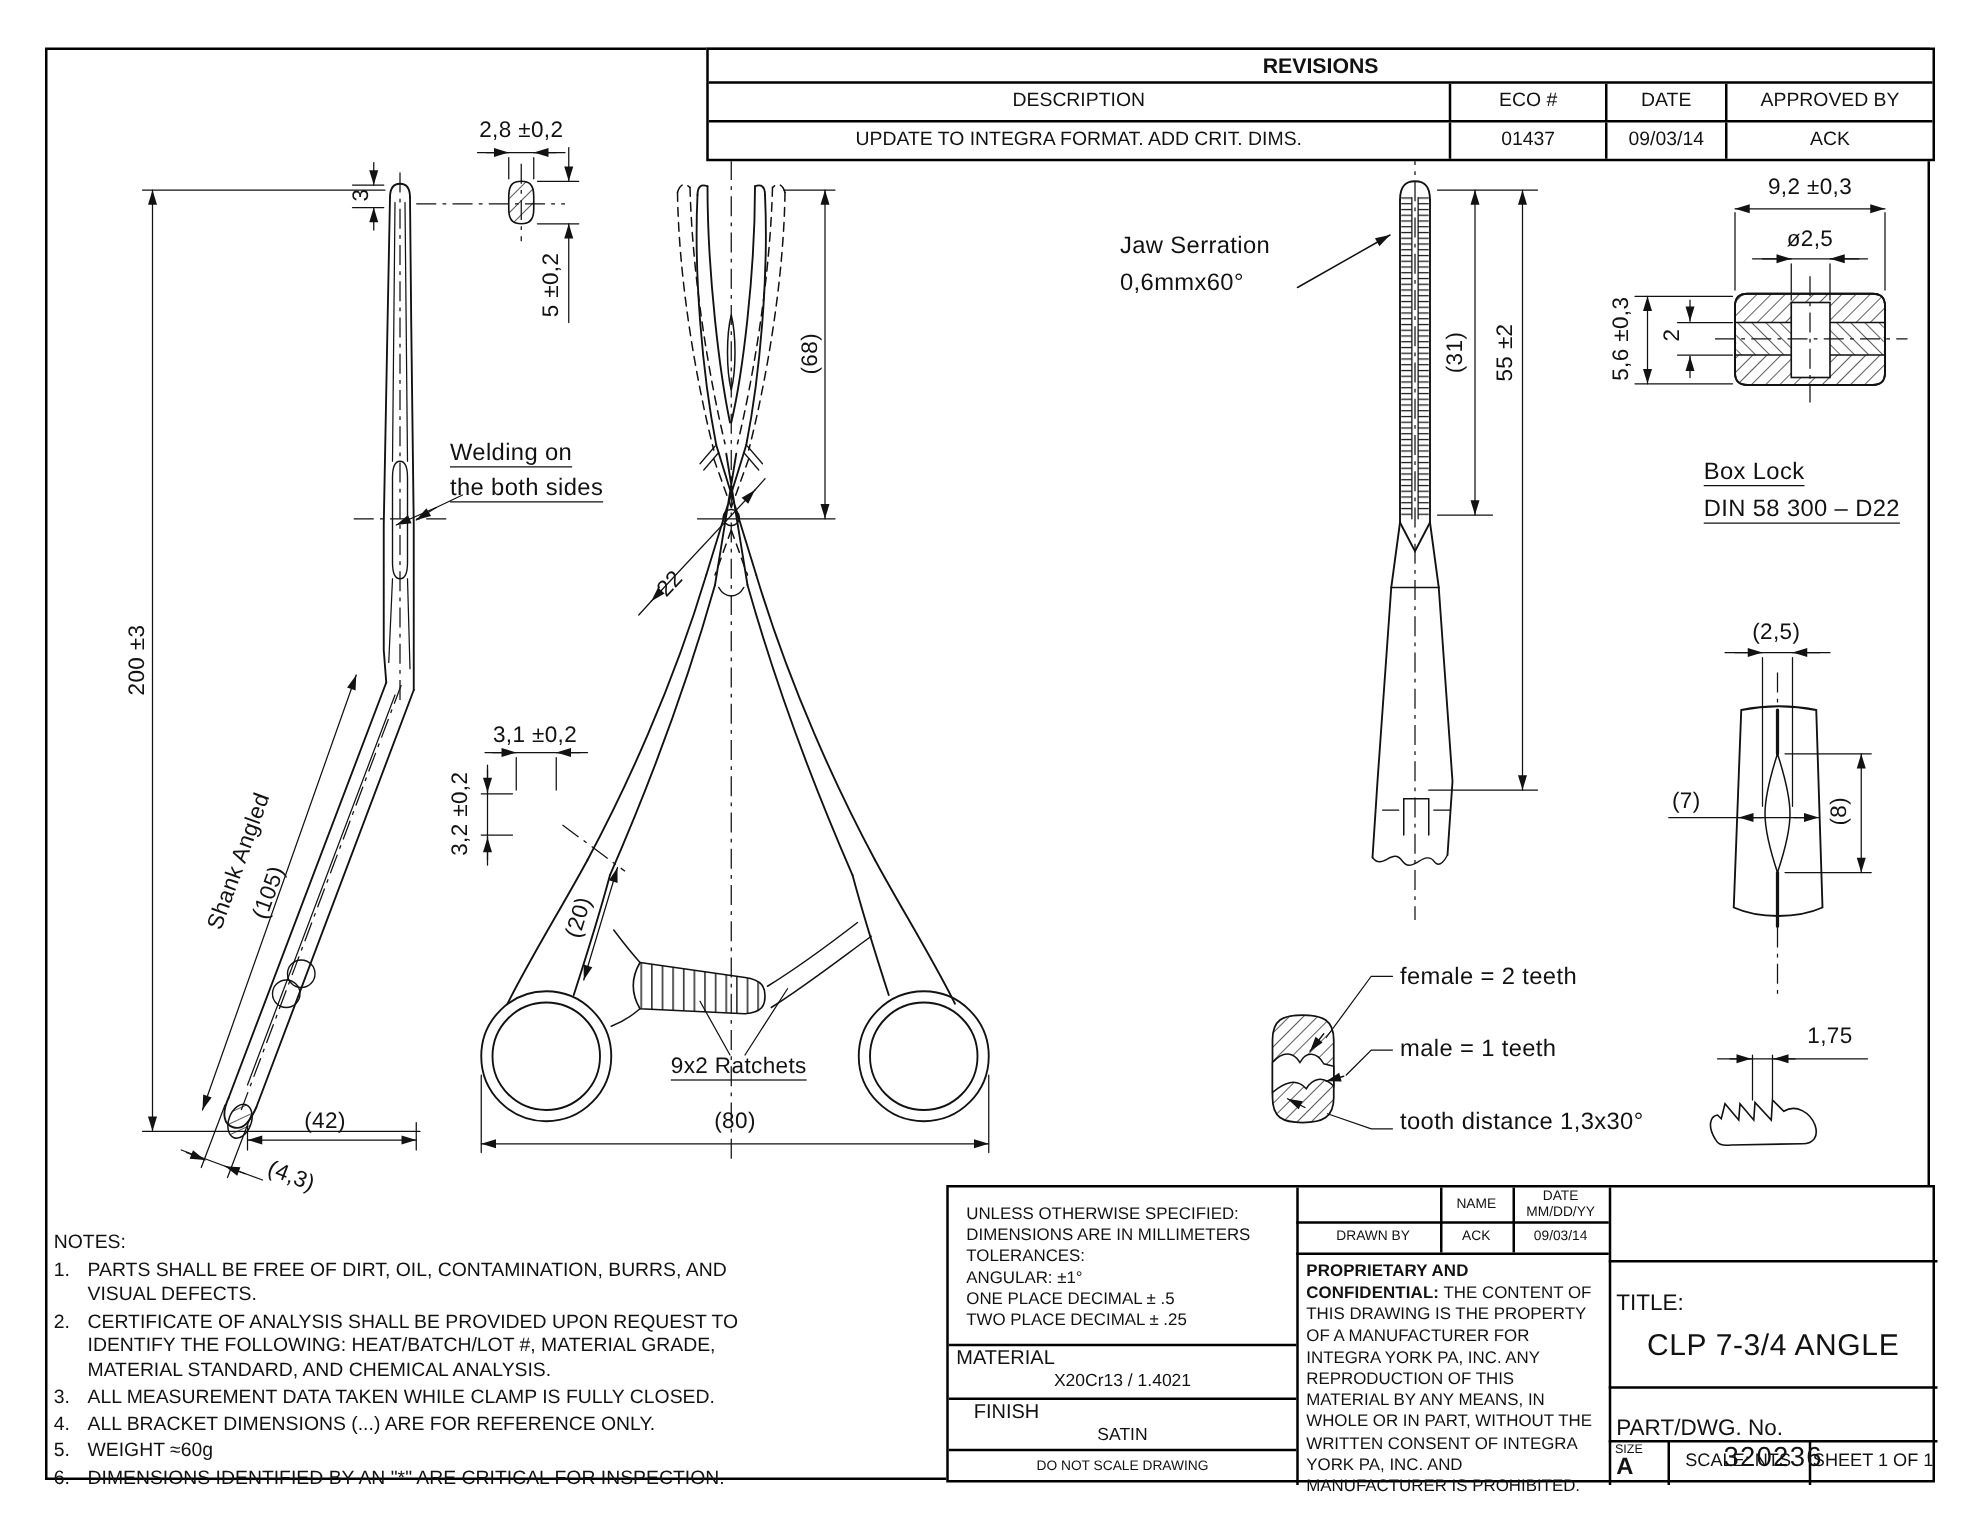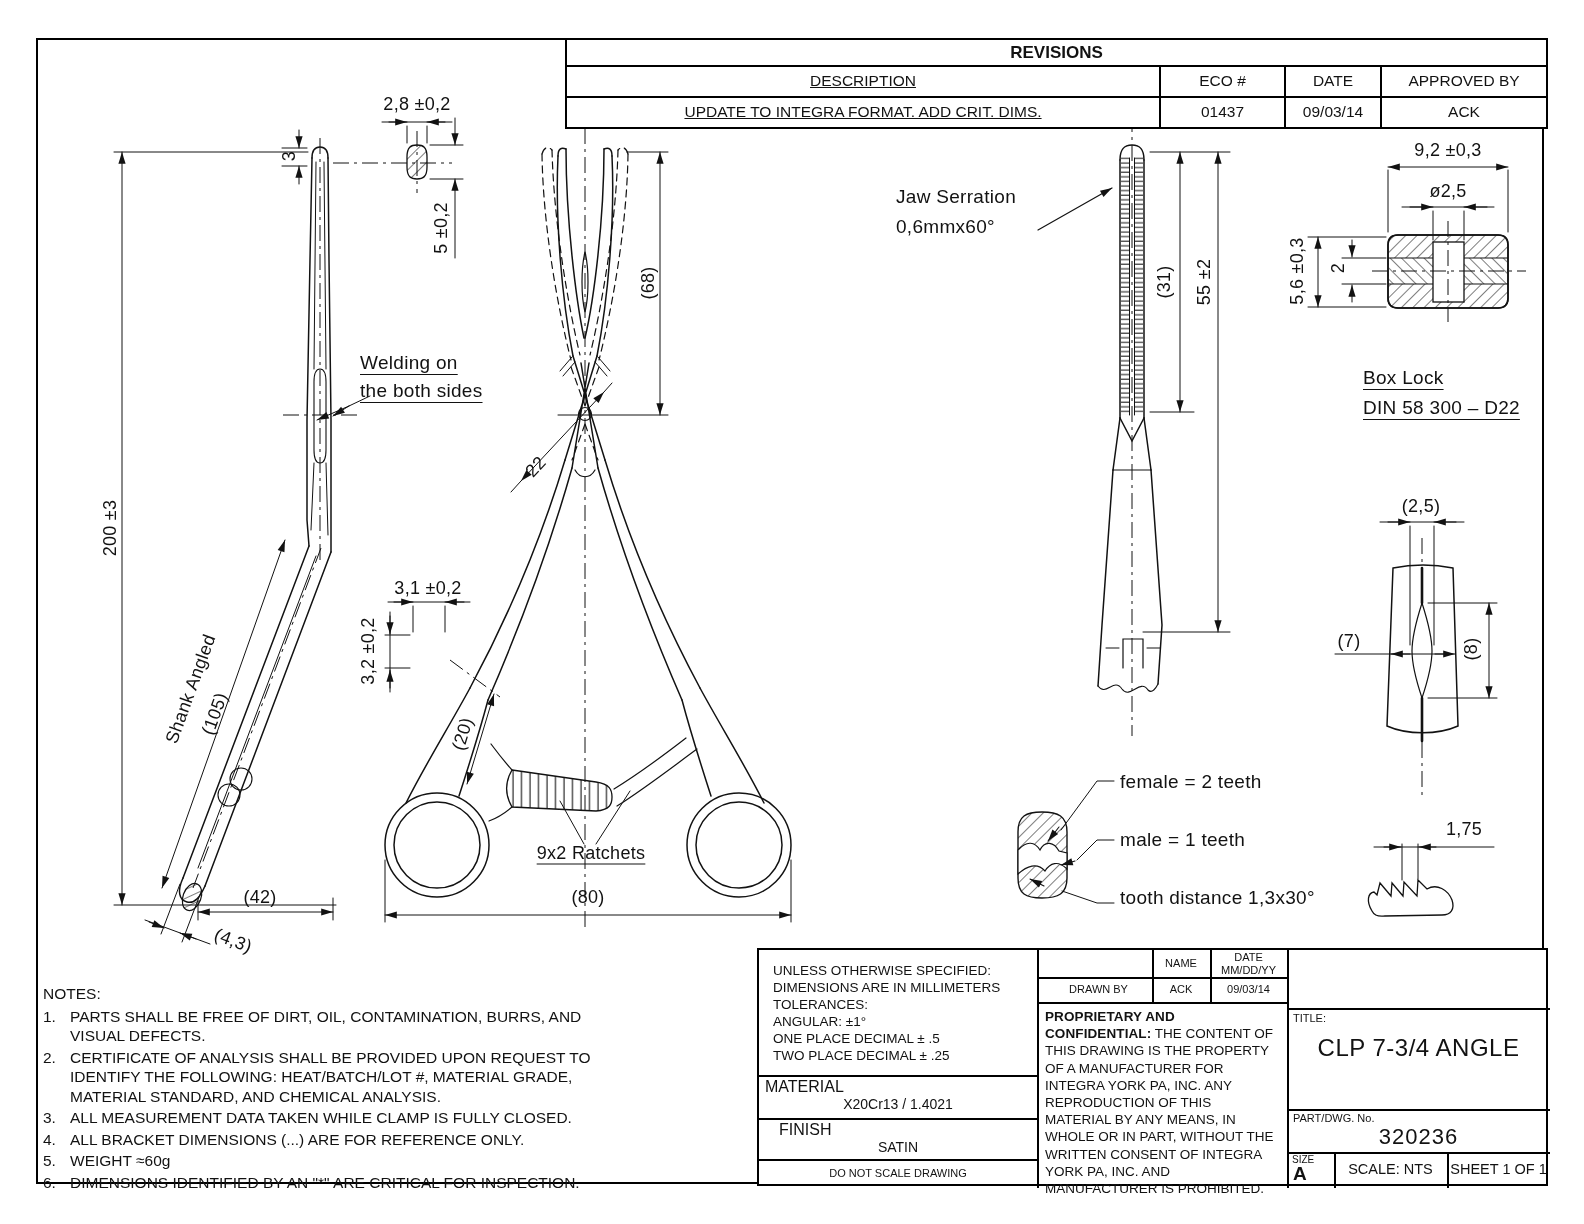--- a/index.html
+++ b/index.html
@@ -17,21 +17,21 @@
   .r21{transform:translate(-50%,-50%) rotate(21deg);}
   .lblL{position:absolute;white-space:nowrap;font-size:19px;letter-spacing:.3px;}
   .u{text-decoration:underline;text-underline-offset:5px;}
 
   
   .rev{position:absolute;left:565px;top:38px;width:983px;border:2px solid #000;box-sizing:border-box;background:#fff;}
   .rev-title{height:25px;border-bottom:2px solid #000;text-align:center;font-weight:bold;font-size:17px;line-height:25px;}
   .rev-row{display:flex;height:29px;}
   .rev-row.head{border-bottom:2px solid #000;height:29px;}
   .rev-row>div{box-sizing:border-box;font-size:15.5px;line-height:28px;text-align:center;}
-  .c-desc{width:592px;text-decoration:underline;}
+  .c-desc{width:592px;}
   .c-eco{width:125px;border-left:2px solid #000;}
   .c-date{width:96px;border-left:2px solid #000;}
   .c-appr{flex:1;border-left:2px solid #000;}
 
   
   .notes{position:absolute;left:43px;top:984px;width:590px;font-size:15.5px;line-height:19.5px;}
   .notes-h{margin-bottom:3px;}
   .ni{margin-bottom:2px;display:flex;}
   .nn{width:27px;flex:none;}
   .nt{width:535px;}
@@ -45,21 +45,21 @@
   .tol{font-size:13.5px;line-height:17px;}
   .cl-lab{font-size:16px;}
   .cl-val{font-size:14px;text-align:center;}
   .prop{font-size:13.5px;line-height:17.2px;}
   .prop b{letter-spacing:.1px;}
   .logo-txt{font-size:24px;font-weight:bold;letter-spacing:1px;}
   .logo-sub{height:4px;width:70px;margin-top:1px;background:repeating-linear-gradient(90deg,#777 0 2px,transparent 2px 4px);}
   .addr{font-size:12.5px;line-height:15px;}
   .big-title{font-size:24px;letter-spacing:.5px;text-align:center;line-height:31px;}
   .part-num{font-size:22px;text-align:center;letter-spacing:1px;}
-  .small-lab{font-size:11px;}
+  .small-lab{font-size:18px;margin-top:20px;}
   .mid-cell{font-size:11px;text-align:center;}
 </style>
 </head>
 <body>
 
 <div class="sheet">
   <div class="frame"></div>
 
   <svg class="art" width="1584" height="1224" viewBox="0 0 1584 1224">
     <defs>

